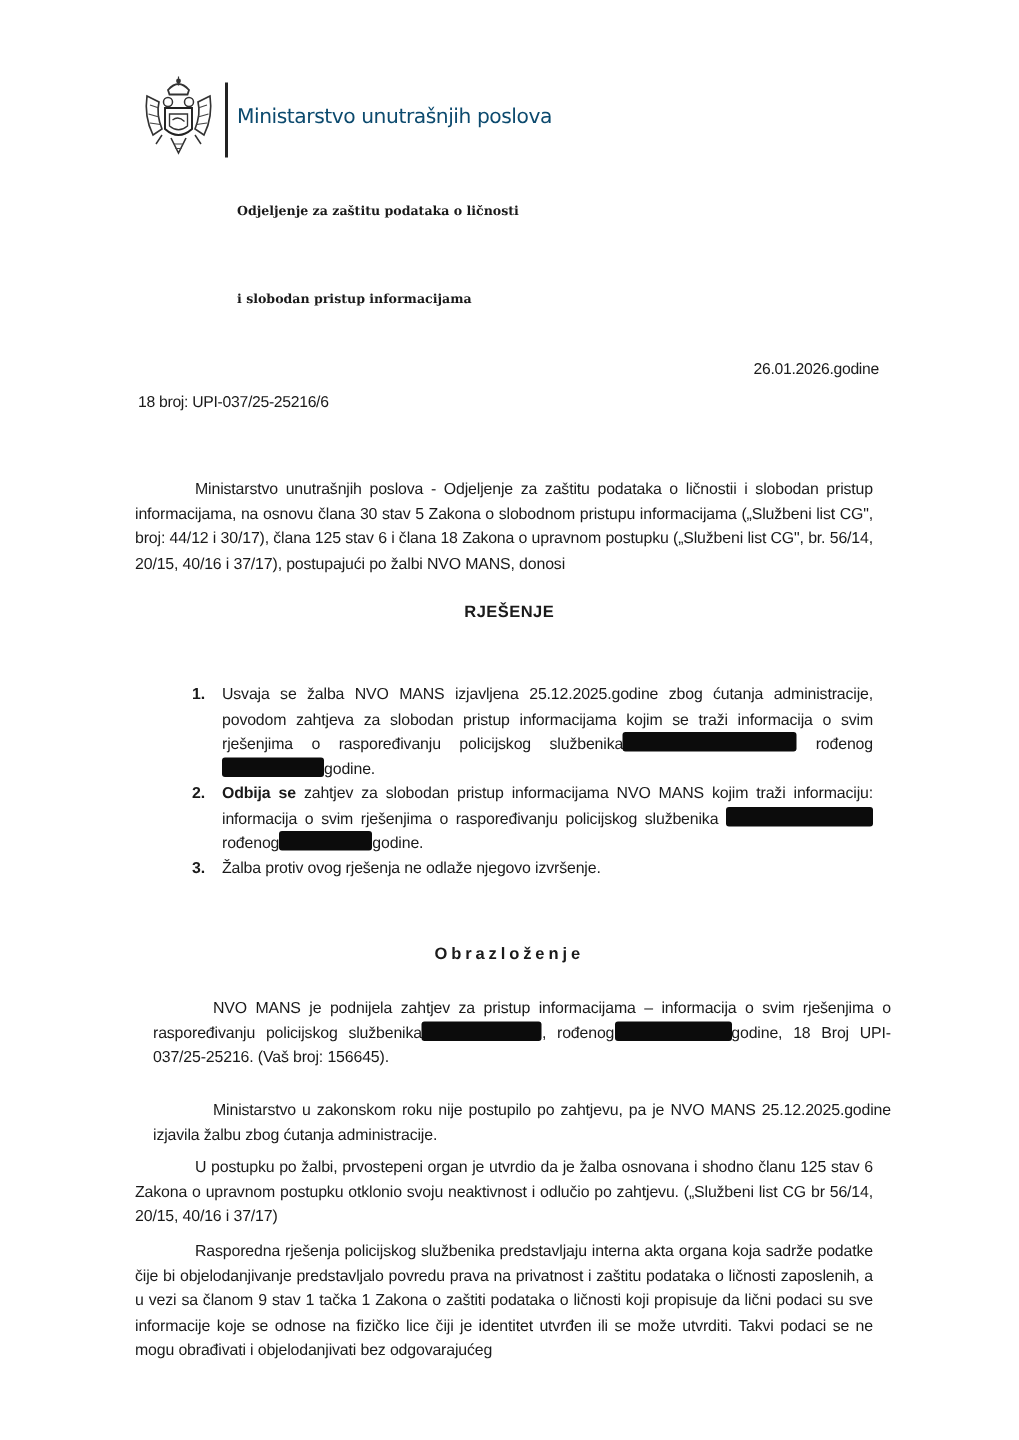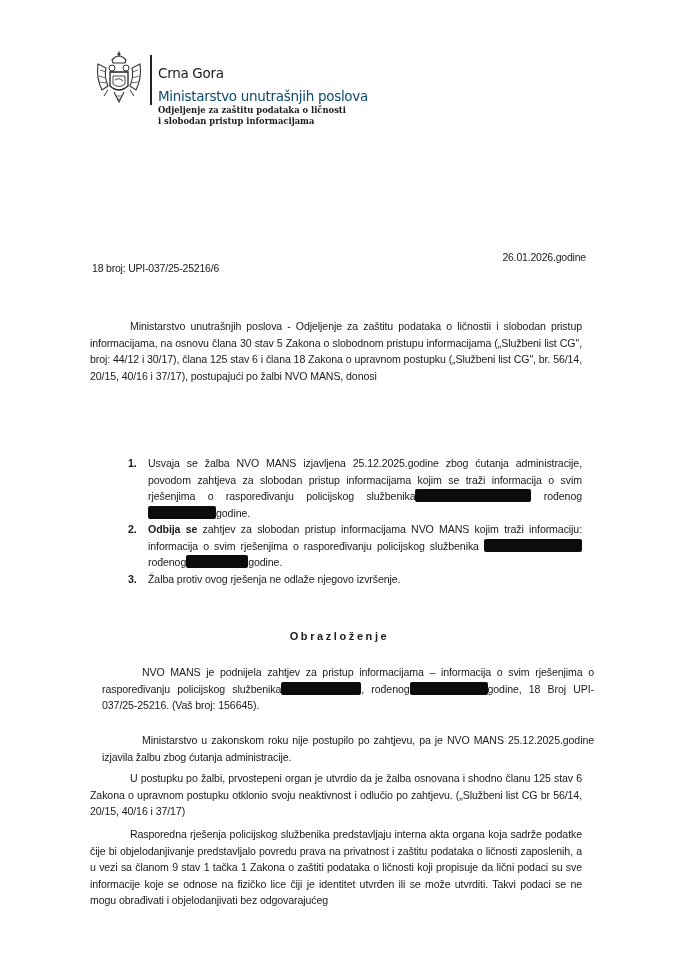--- a/index.html
+++ b/index.html
@@ -54,20 +54,21 @@
       margin-top: 5px;
       display: block;
     }
     .org-dept {
       font-family: "DejaVu Serif", serif;
       font-weight: bold;
       font-size: 8.4px;
       line-height: 11px;
       color: #1a1a1a;
       display: block;
+      margin-top: 48px;
     }
     .address-block {
       position: absolute;
       right: 125px; top: 100px;
       text-align: right;
       font-family: "DejaVu Sans", sans-serif;
       font-size: 9.2px;
       line-height: 15px;
       color: #1a1a1a;
       letter-spacing: -0.1px;
@@ -77,21 +78,21 @@
     
     .ref-number {
       position: absolute;
       left: 92px; top: 226px;
       font-size: 10.5px;
       letter-spacing: -0.2px;
       margin-top: 36px;
     }
     .doc-date {
       position: absolute;
-      right: 93px; top: 251px;
+      right: 93px; top: 240px;
       font-size: 10.5px;
       letter-spacing: -0.2px;
     }
 
     
     .para {
       position: absolute;
       left: 90px;
       width: 492px;
       font-size: 10.6px;
@@ -172,32 +173,32 @@
     <path d="M21 30 Q25 27 29 31" fill="none" stroke="#333" stroke-width="0.9"></path>
 
     <path d="M20 42 L25 52 L30 42" fill="none" stroke="#333" stroke-width="1.1"></path>
     <path d="M22 46 L28 46 M23 49 L27 49" stroke="#444" stroke-width="0.8"></path>
     <path d="M14 40 L10 46 M36 40 L40 46" stroke="#333" stroke-width="1"></path>
   </svg>
 
   <div class="header-divider"></div>
 
   <div class="org-block">
-    <span class="org-country">Crna Gora</span>
     <span class="org-ministry">Ministarstvo unutrašnjih poslova</span>
     <span class="org-dept">Odjeljenje za zaštitu podataka o ličnosti</span>
     <span class="org-dept">i slobodan pristup informacijama</span>
   </div>
 
 
   <div class="ref-number">18 broj: UPI-037/25-25216/6</div>
   <div class="doc-date">26.01.2026.godine</div>
 
   <p class="para intro" style="margin:0">Ministarstvo unutrašnjih poslova - Odjeljenje za zaštitu podataka o ličnostii i slobodan pristup informacijama, na osnovu člana 30 stav 5 Zakona o slobodnom pristupu informacijama („Službeni list CG", broj: 44/12 i 30/17), člana 125 stav 6 i člana 18 Zakona o upravnom postupku („Službeni list CG", br. 56/14, 20/15, 40/16 i 37/17), postupajući po žalbi NVO MANS, donosi</p>
 
+  <div class="heading rjesenje">RJEŠENJE</div>
 
   <ol class="decision-list">
     <li class="decision-item">
       <span class="item-num">1.</span>
       <span>Usvaja se žalba NVO MANS izjavljena 25.12.2025.godine zbog ćutanja administracije, povodom zahtjeva za slobodan pristup informacijama kojim se traži informacija o svim rješenjima o raspoređivanju policijskog službenika</span><span class="redacted" style="width:116px"></span>
       <span>rođenog</span><span class="redacted" style="width:68px"></span><span>godine.</span>
     </li>
     <li class="decision-item">
       <span class="item-num">2.</span>
       <span class="bold">Odbija se</span><span> zahtjev za slobodan pristup informacijama NVO MANS kojim traži informaciju: informacija o svim rješenjima o raspoređivanju policijskog službenika </span><span class="redacted" style="width:98px"></span><span>rođenog</span><span class="redacted" style="width:62px"></span><span>godine.</span>

